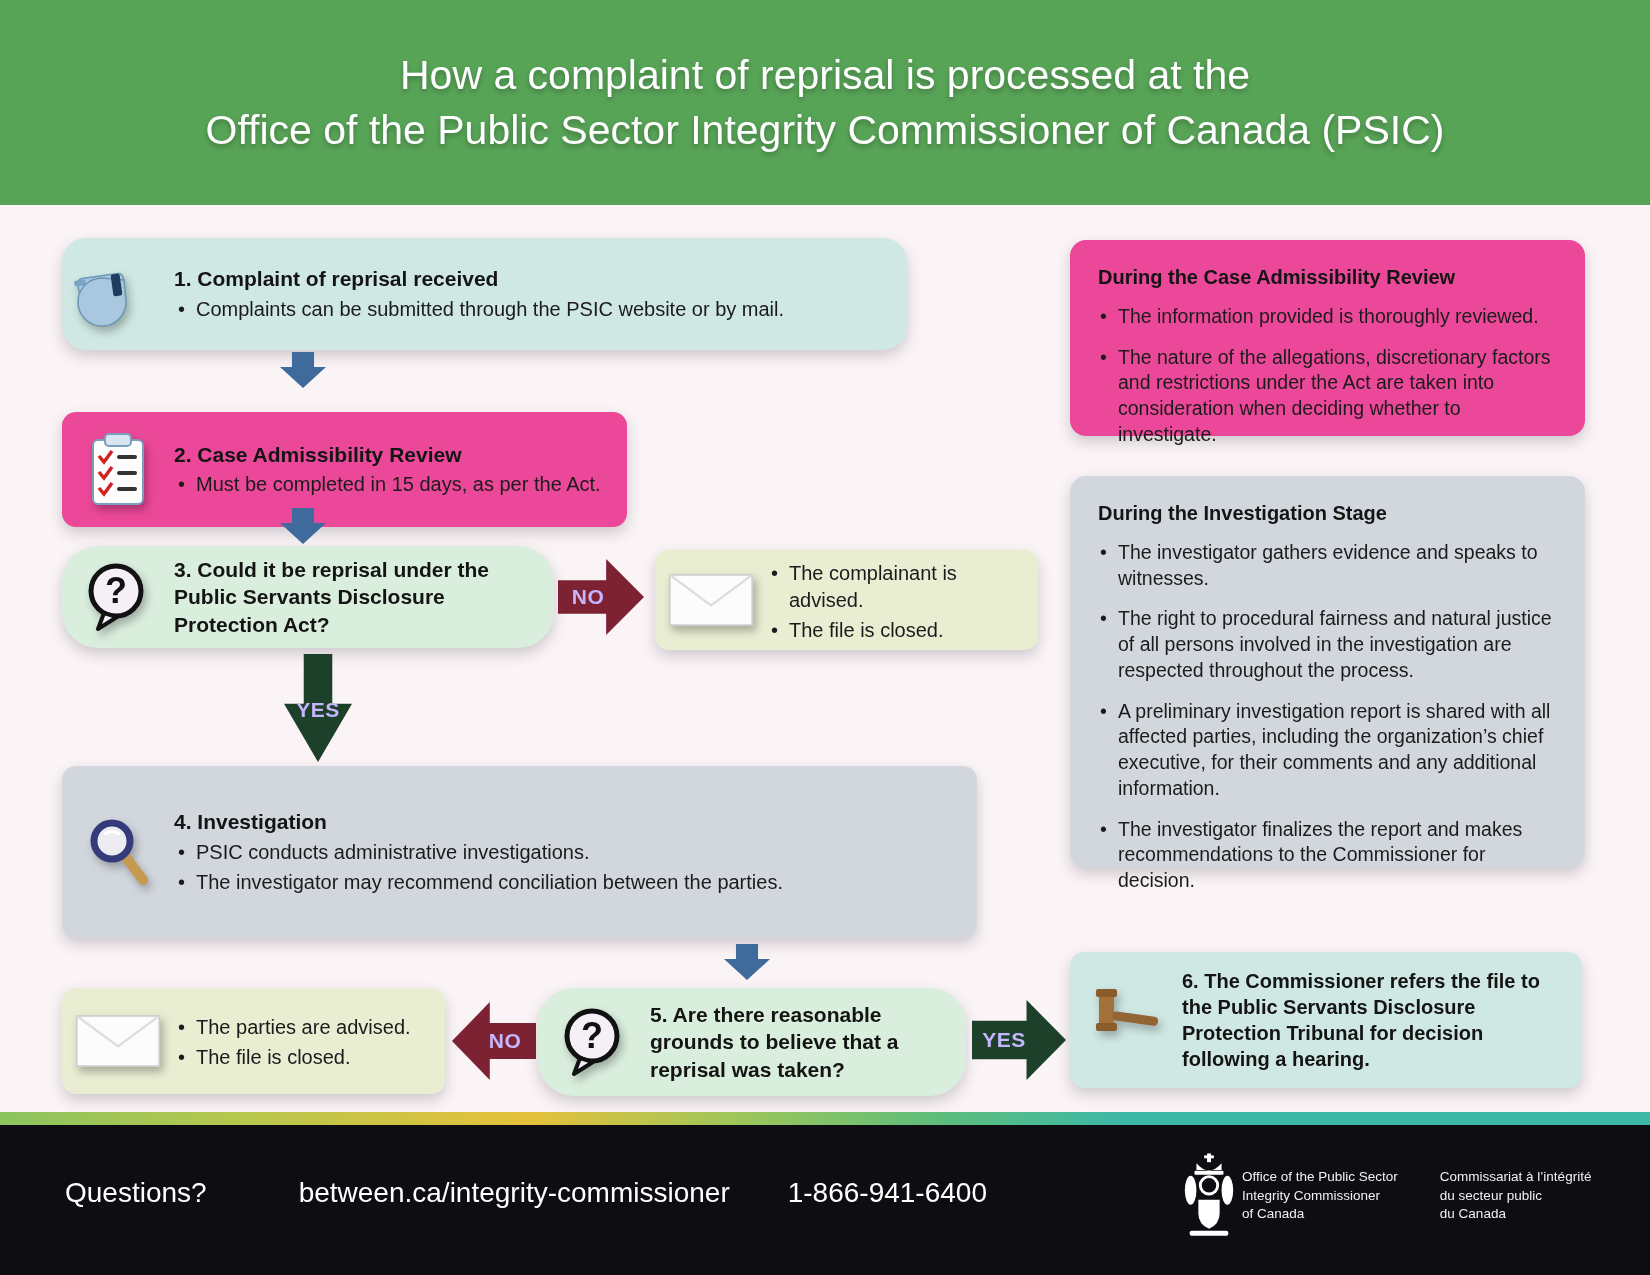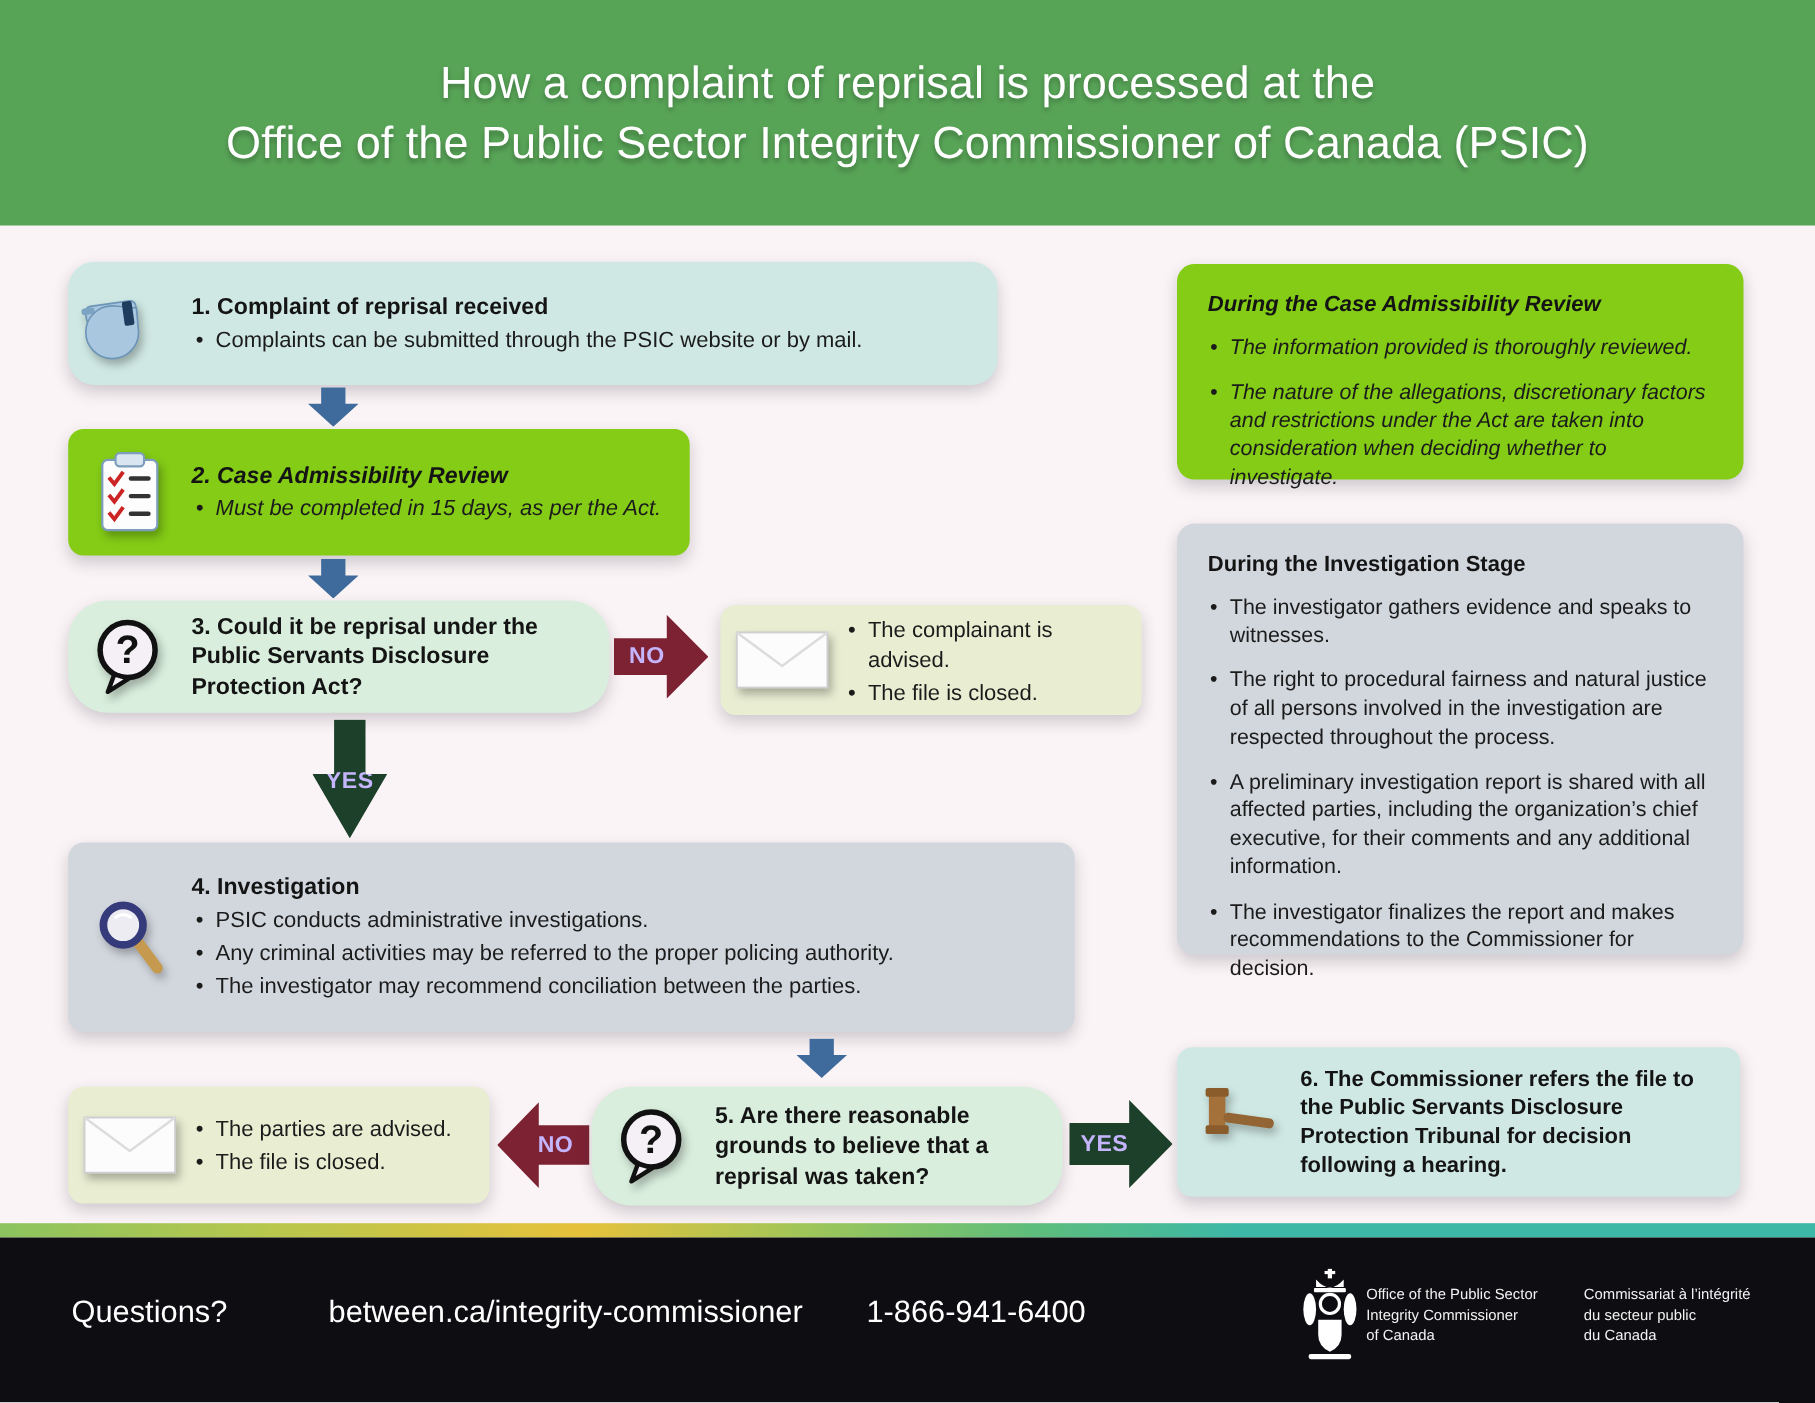--- a/index.html
+++ b/index.html
@@ -32,21 +32,21 @@
   .box-title { font-weight:bold; font-size:21px; color:#141414; line-height:1.3; }
   ul.bullets { list-style:none; margin-top:3px; }
   ul.bullets li {
     font-size:20px; color:#1b1b1b; line-height:1.35;
     position:relative; padding-left:22px; margin-top:3px;
   }
   ul.bullets li::before { content:"\2022"; position:absolute; left:4px; }
   .bullets-only li { font-size:21px; }
   
   .teal  { background:#cfe8e3; }
-  .blue  { background:#84cc16;font-style:italic; }
+  .blue  { background:#ec4899; }
   .mint  { background:#d9eedd; }
   .cream { background:#e9edd2; }
   .gray  { background:#d2d7de; }
   
   .arrow { position:absolute; display:flex; align-items:center; justify-content:center; }
   .arrow .lbl { color:#c4b5fd; font-weight:bold; font-size:22px; letter-spacing:.5px; }
   .a-down-sm {
     width:46px; height:36px; background:#3f6b9c;
     clip-path:polygon(26% 0,74% 0,74% 42%,100% 42%,50% 100%,0 42%,26% 42%);
   }
@@ -124,21 +124,21 @@
     <div class="text-col">
       <div class="box-title">1. Complaint of reprisal received</div>
       <ul class="bullets">
           <li>Complaints can be submitted through the PSIC website or by mail.</li>
         </ul>
     </div>
   </div>
 
   <div class="arrow a-down-sm" style="left:280px; top:352px;"></div>
 
-  <div class="box blue" style="left:62px; top:390px; width:565px; height:115px;">
+  <div class="box blue" style="left:62px; top:412px; width:565px; height:115px;">
     <div class="icon-col">
       <svg class="icon" width="66" height="76" viewBox="0 0 66 76">
         <rect x="8" y="8" width="50" height="64" rx="5" fill="#fdfdfd" stroke="#7d9dbd" stroke-width="2"></rect>
         <rect x="20" y="2" width="26" height="12" rx="4" fill="#d9e5f0" stroke="#7d9dbd" stroke-width="2"></rect>
         <path d="M14 24 l5 6 l8 -11" fill="none" stroke="#cc2424" stroke-width="3.5"></path>
         <rect x="32" y="23" width="20" height="4" rx="2" fill="#333"></rect>
         <path d="M14 40 l5 6 l8 -11" fill="none" stroke="#cc2424" stroke-width="3.5"></path>
         <rect x="32" y="39" width="20" height="4" rx="2" fill="#333"></rect>
         <path d="M14 56 l5 6 l8 -11" fill="none" stroke="#cc2424" stroke-width="3.5"></path>
         <rect x="32" y="55" width="20" height="4" rx="2" fill="#333"></rect>
@@ -195,21 +195,20 @@
       <svg class="icon" width="66" height="76" viewBox="0 0 66 76">
         <line x1="40" y1="42" x2="58" y2="66" stroke="#c59a4e" stroke-width="10" stroke-linecap="round"></line>
         <circle cx="27" cy="27" r="18" fill="#ececf2" stroke="#343a7a" stroke-width="7"></circle>
         <path d="M20 20 q7 -5 14 0" fill="none" stroke="#ffffff" stroke-width="3" stroke-linecap="round"></path>
       </svg>
     </div>
     <div class="text-col">
       <div class="box-title">4. Investigation</div>
       <ul class="bullets">
           <li>PSIC conducts administrative investigations.</li>
-          <li>Any criminal activities may be referred to the proper policing authority.</li>
           <li>The investigator may recommend conciliation between the parties.</li>
         </ul>
     </div>
   </div>
 
   <div class="arrow a-down-sm" style="left:724px; top:944px;"></div>
 
   <div class="box cream" style="left:62px; top:988px; width:383px; height:106px;">
     <div class="icon-col">
       <svg class="icon" width="86" height="56" viewBox="0 0 96 60">

